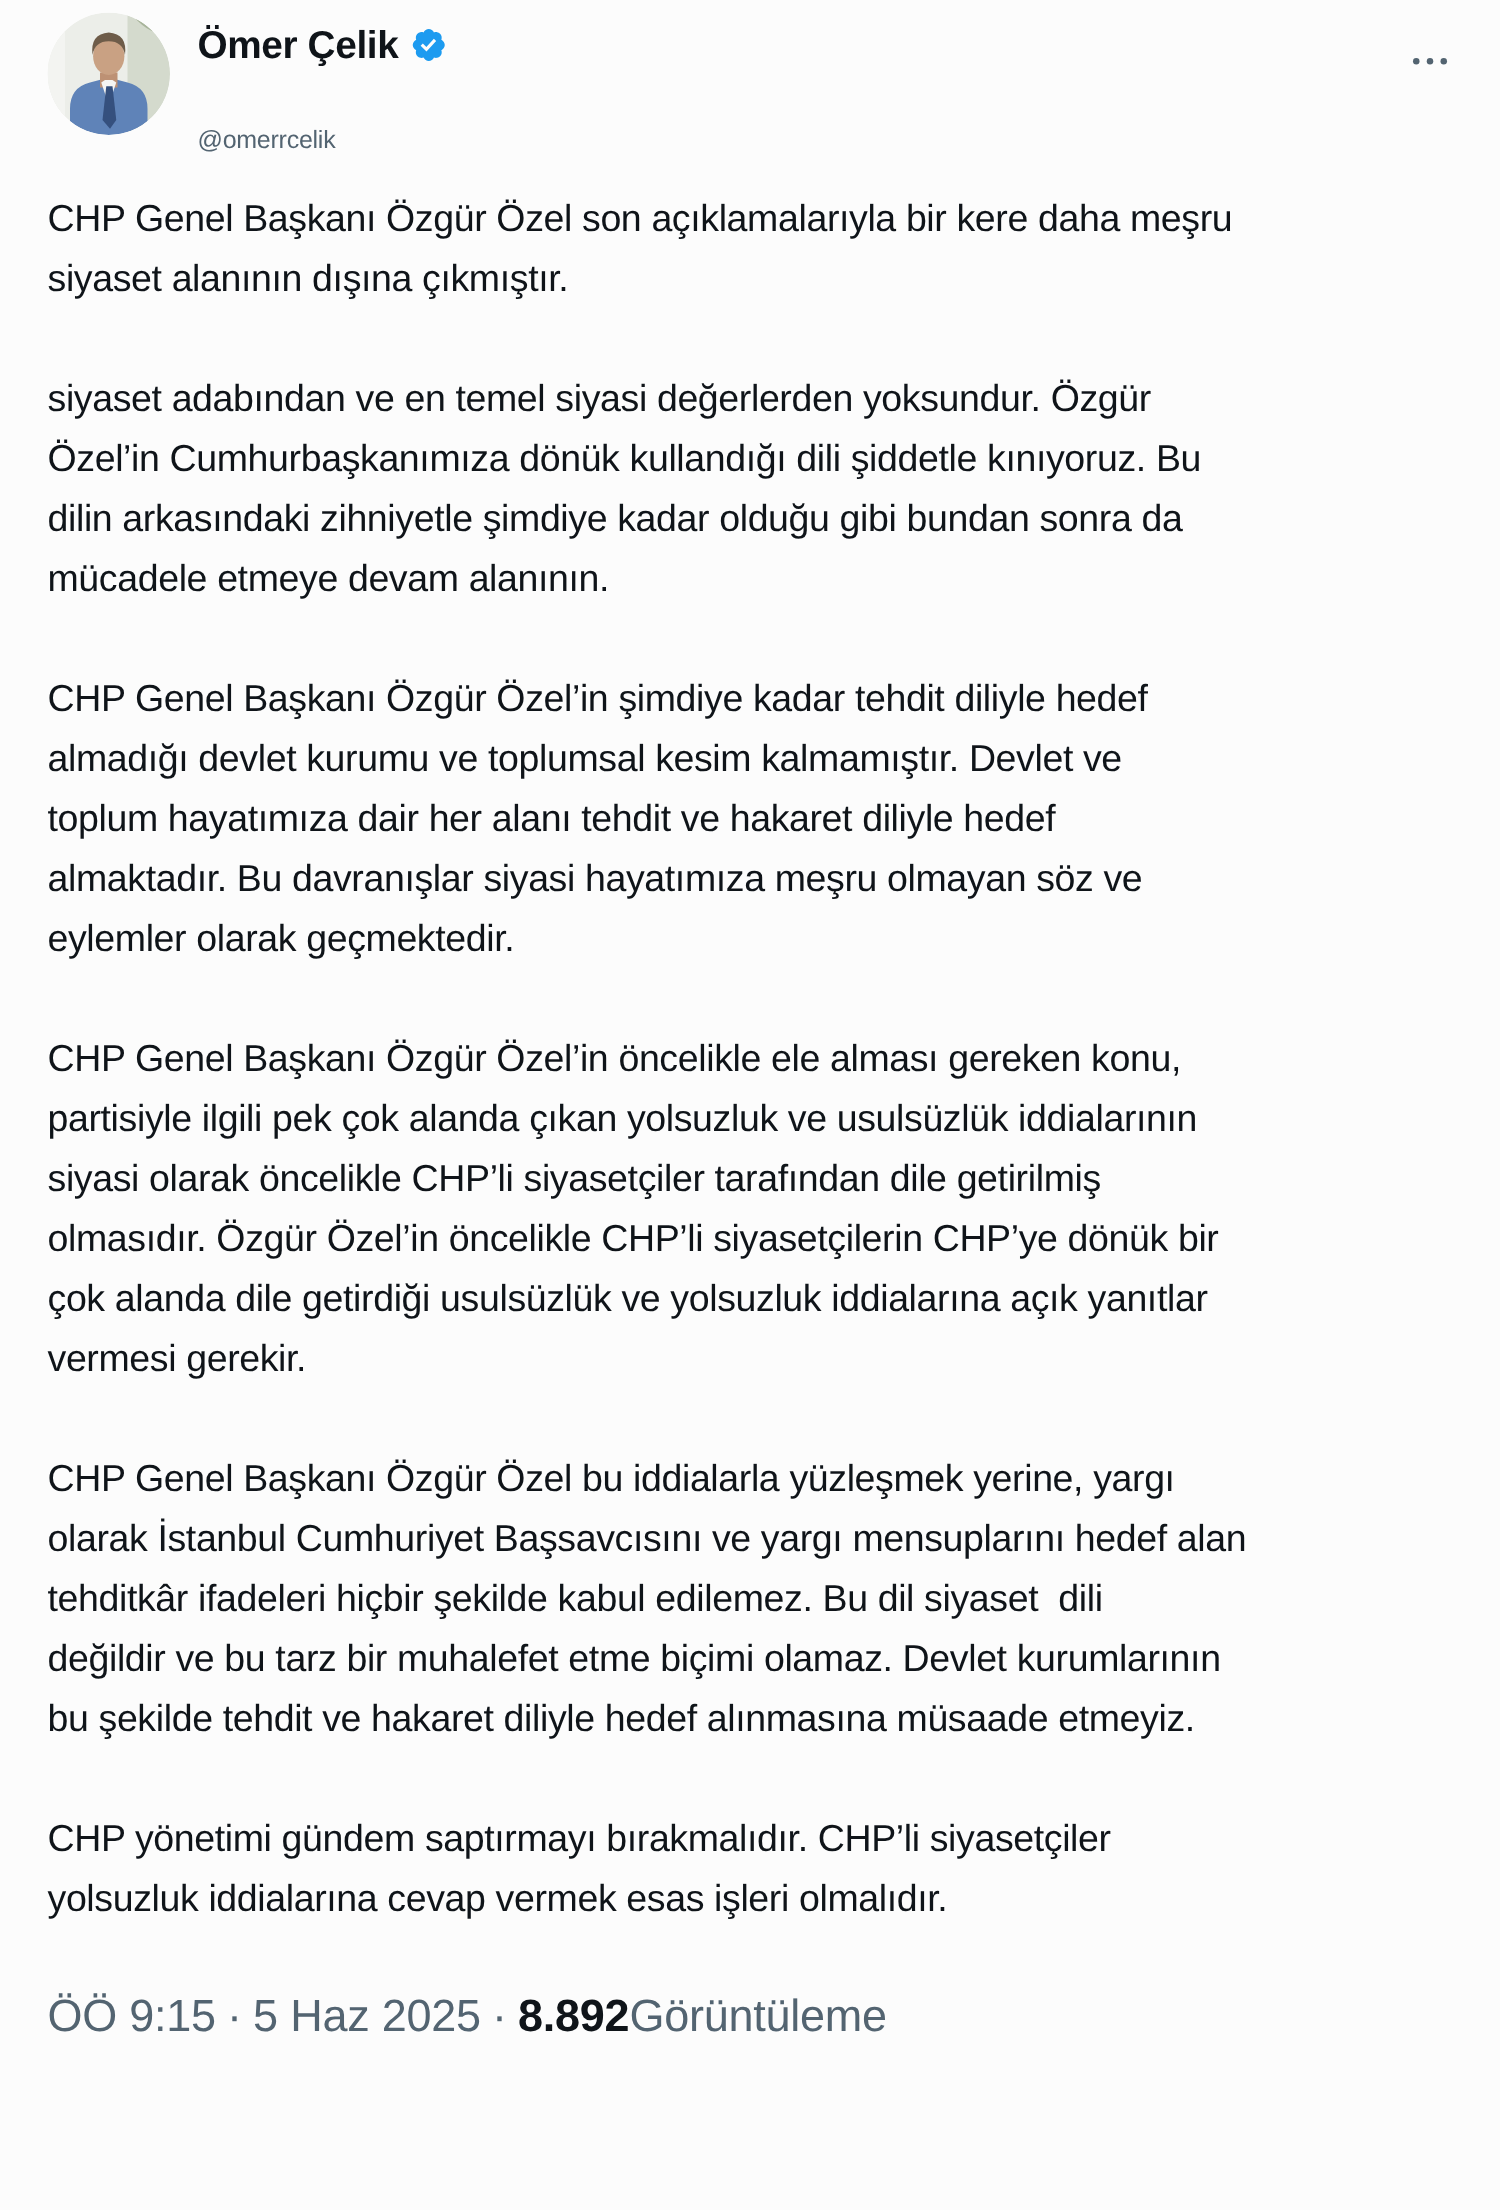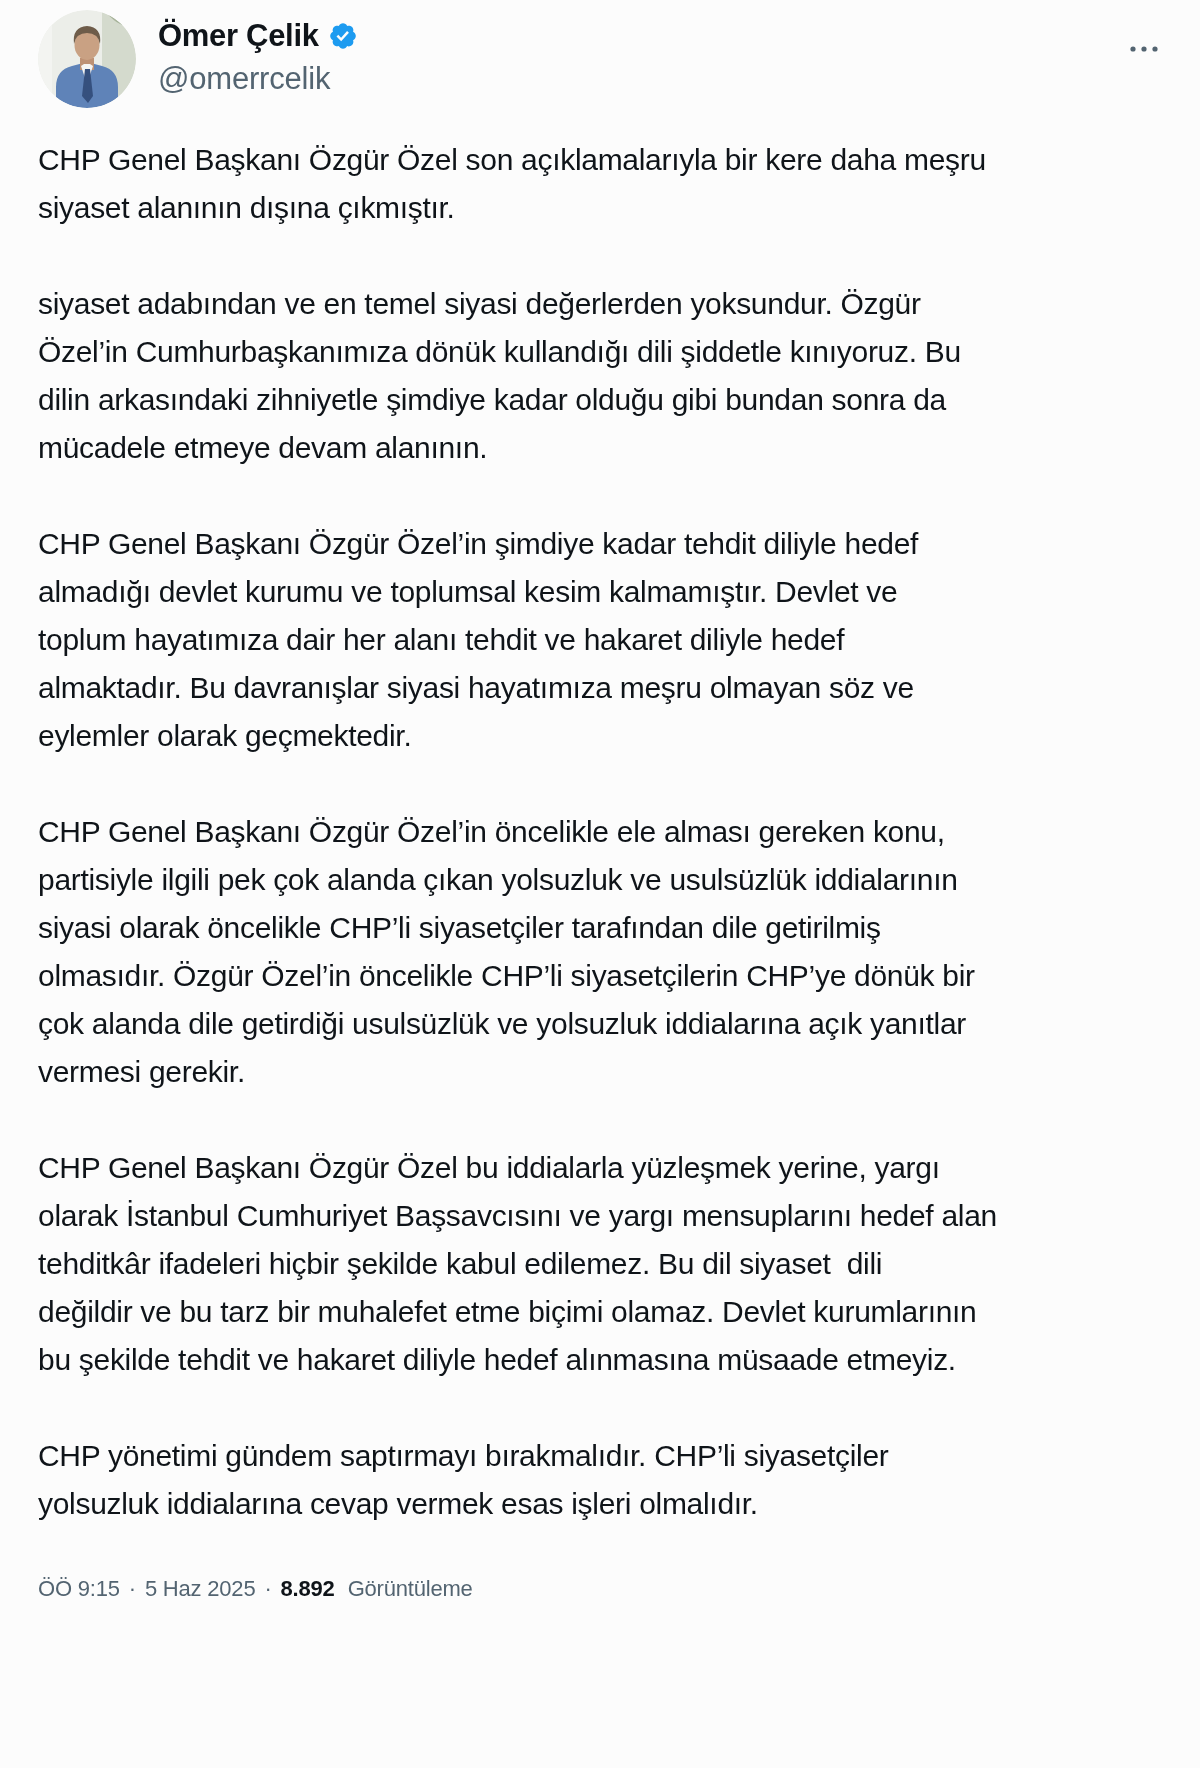--- a/index.html
+++ b/index.html
@@ -46,23 +46,24 @@
   }
   .display-name {
     font-size: 31px;
     font-weight: 700;
     letter-spacing: -0.3px;
     color: #0f1419;
     cursor: pointer;
   }
   .verified { width: 30px; height: 30px; display: inline-block; }
   .handle {
-    font-size: 31px;
+    font-size: 20px;
     color: #536471;
     letter-spacing: -0.2px;
+    margin-top: 40px;
   }
   .more-button {
     position: absolute;
     right: 2px;
     top: 22px;
     width: 44px;
     height: 34px;
     display: flex;
     align-items: center;
     justify-content: flex-end;
@@ -77,34 +78,34 @@
     display: block;
     font-size: 30px;
     line-height: 48px;
     letter-spacing: -0.3px;
     color: #0f1419;
     white-space: pre;
   }
   
   .footer {
     margin-top: 30px;
-    font-size: 22px;
+    font-size: 36px;
     letter-spacing: -0.2px;
     color: #536471;
     display: flex;
     align-items: baseline;
     gap: 9px;
     flex-wrap: nowrap;
   }
   .footer .views-count {
     color: #0f1419;
     font-weight: 700;
   }
   .footer .link { cursor: pointer; text-decoration: none; color: inherit; }
-  .footer .views-group { display: flex; gap: 13px; align-items: baseline; cursor: pointer; justify-content: center; }
+  .footer .views-group { display: flex; gap: 0; align-items: baseline; cursor: pointer; justify-content: center; }
 </style>
 </head>
 <body>
 
 <div class="tweet-card">
 
   <div class="header">
 
     <div class="avatar">
       <svg width="98" height="98" viewBox="0 0 98 98">

